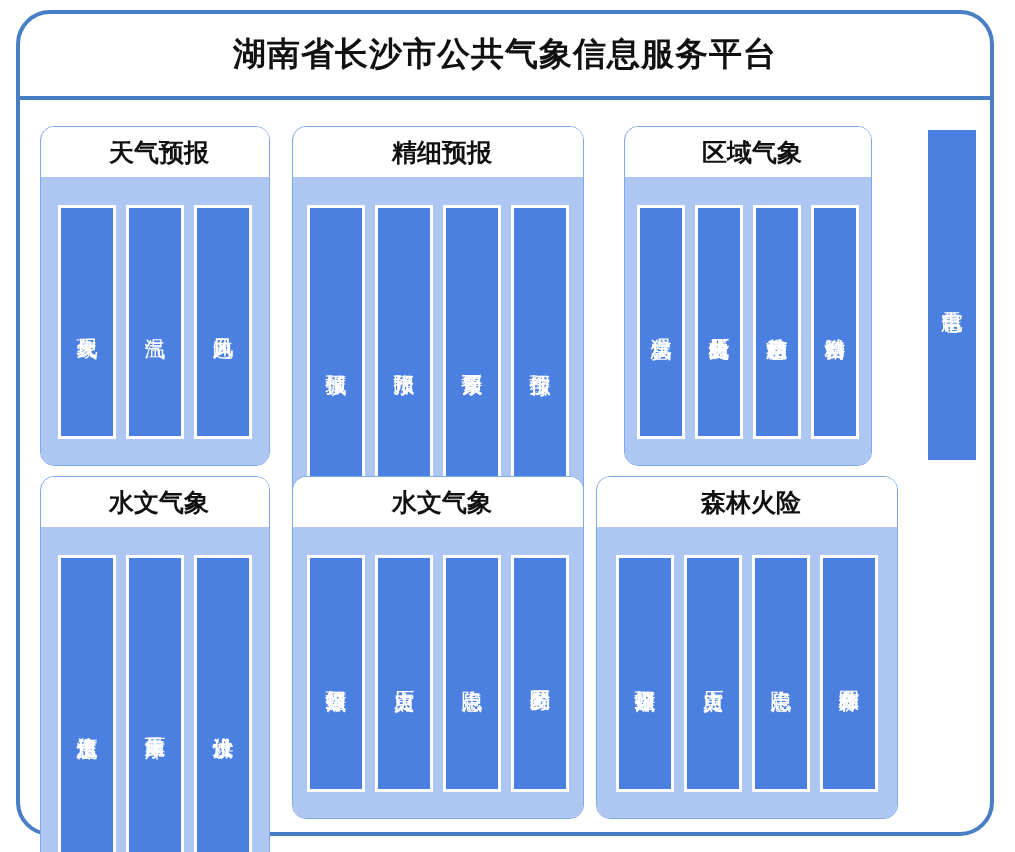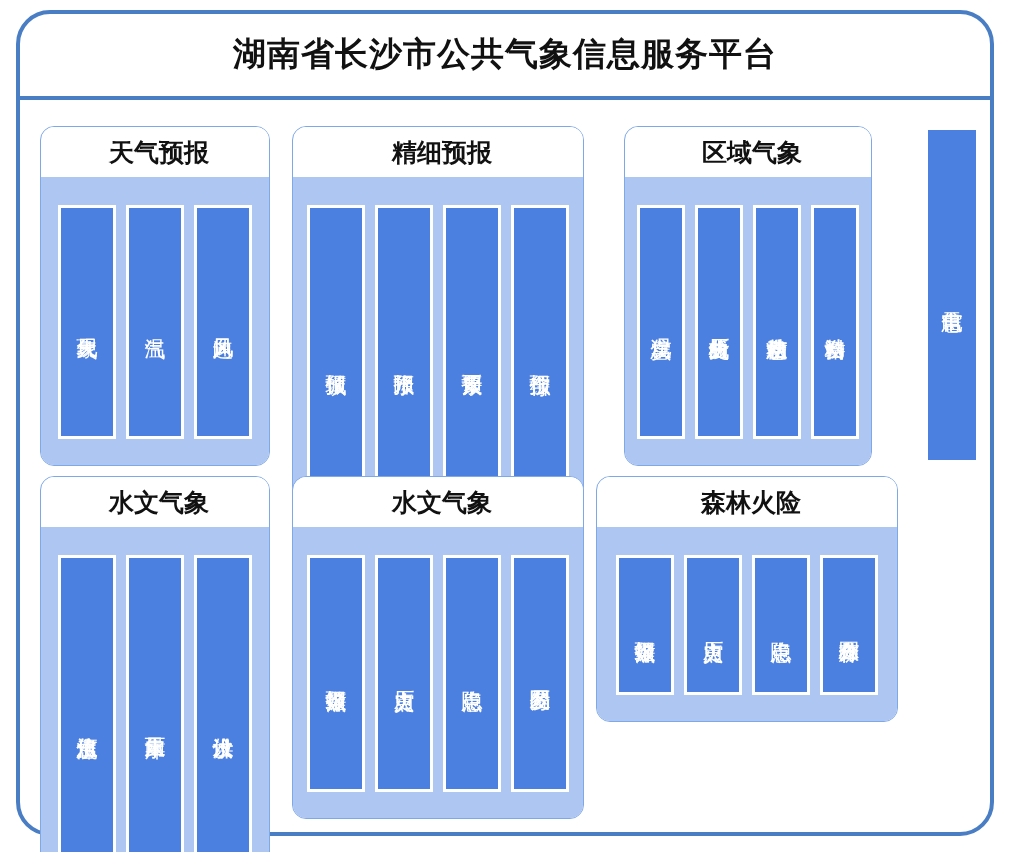--- a/index.html
+++ b/index.html
@@ -125,21 +125,21 @@
     white-space: nowrap;
     text-align: center;
   }
 
   
   .p-weather   { left: 0px;   top: 0px;   width: 230px; height: 340px; }
   .p-fine      { left: 252px; top: 0px;   width: 292px; height: 412px; }
   .p-region    { left: 584px; top: 0px;   width: 248px; height: 340px; }
   .p-hydro     { left: 0px;   top: 350px; width: 230px; height: 438px; }
   .p-geo       { left: 252px; top: 350px; width: 292px; height: 343px; }
-  .p-forest    { left: 556px; top: 350px; width: 302px; height: 246px; }
+  .p-forest    { left: 556px; top: 350px; width: 302px; height: 343px; }
 
   
   .p-weather .tile { width: 58px; }
   .p-fine .tile    { width: 58px; }
   .p-region .tile  { width: 56px; }
   .p-hydro .tile   { width: 58px; }
   .p-geo .tile     { width: 58px; }
   .p-forest .tile  { width: 58px; }
 
   

